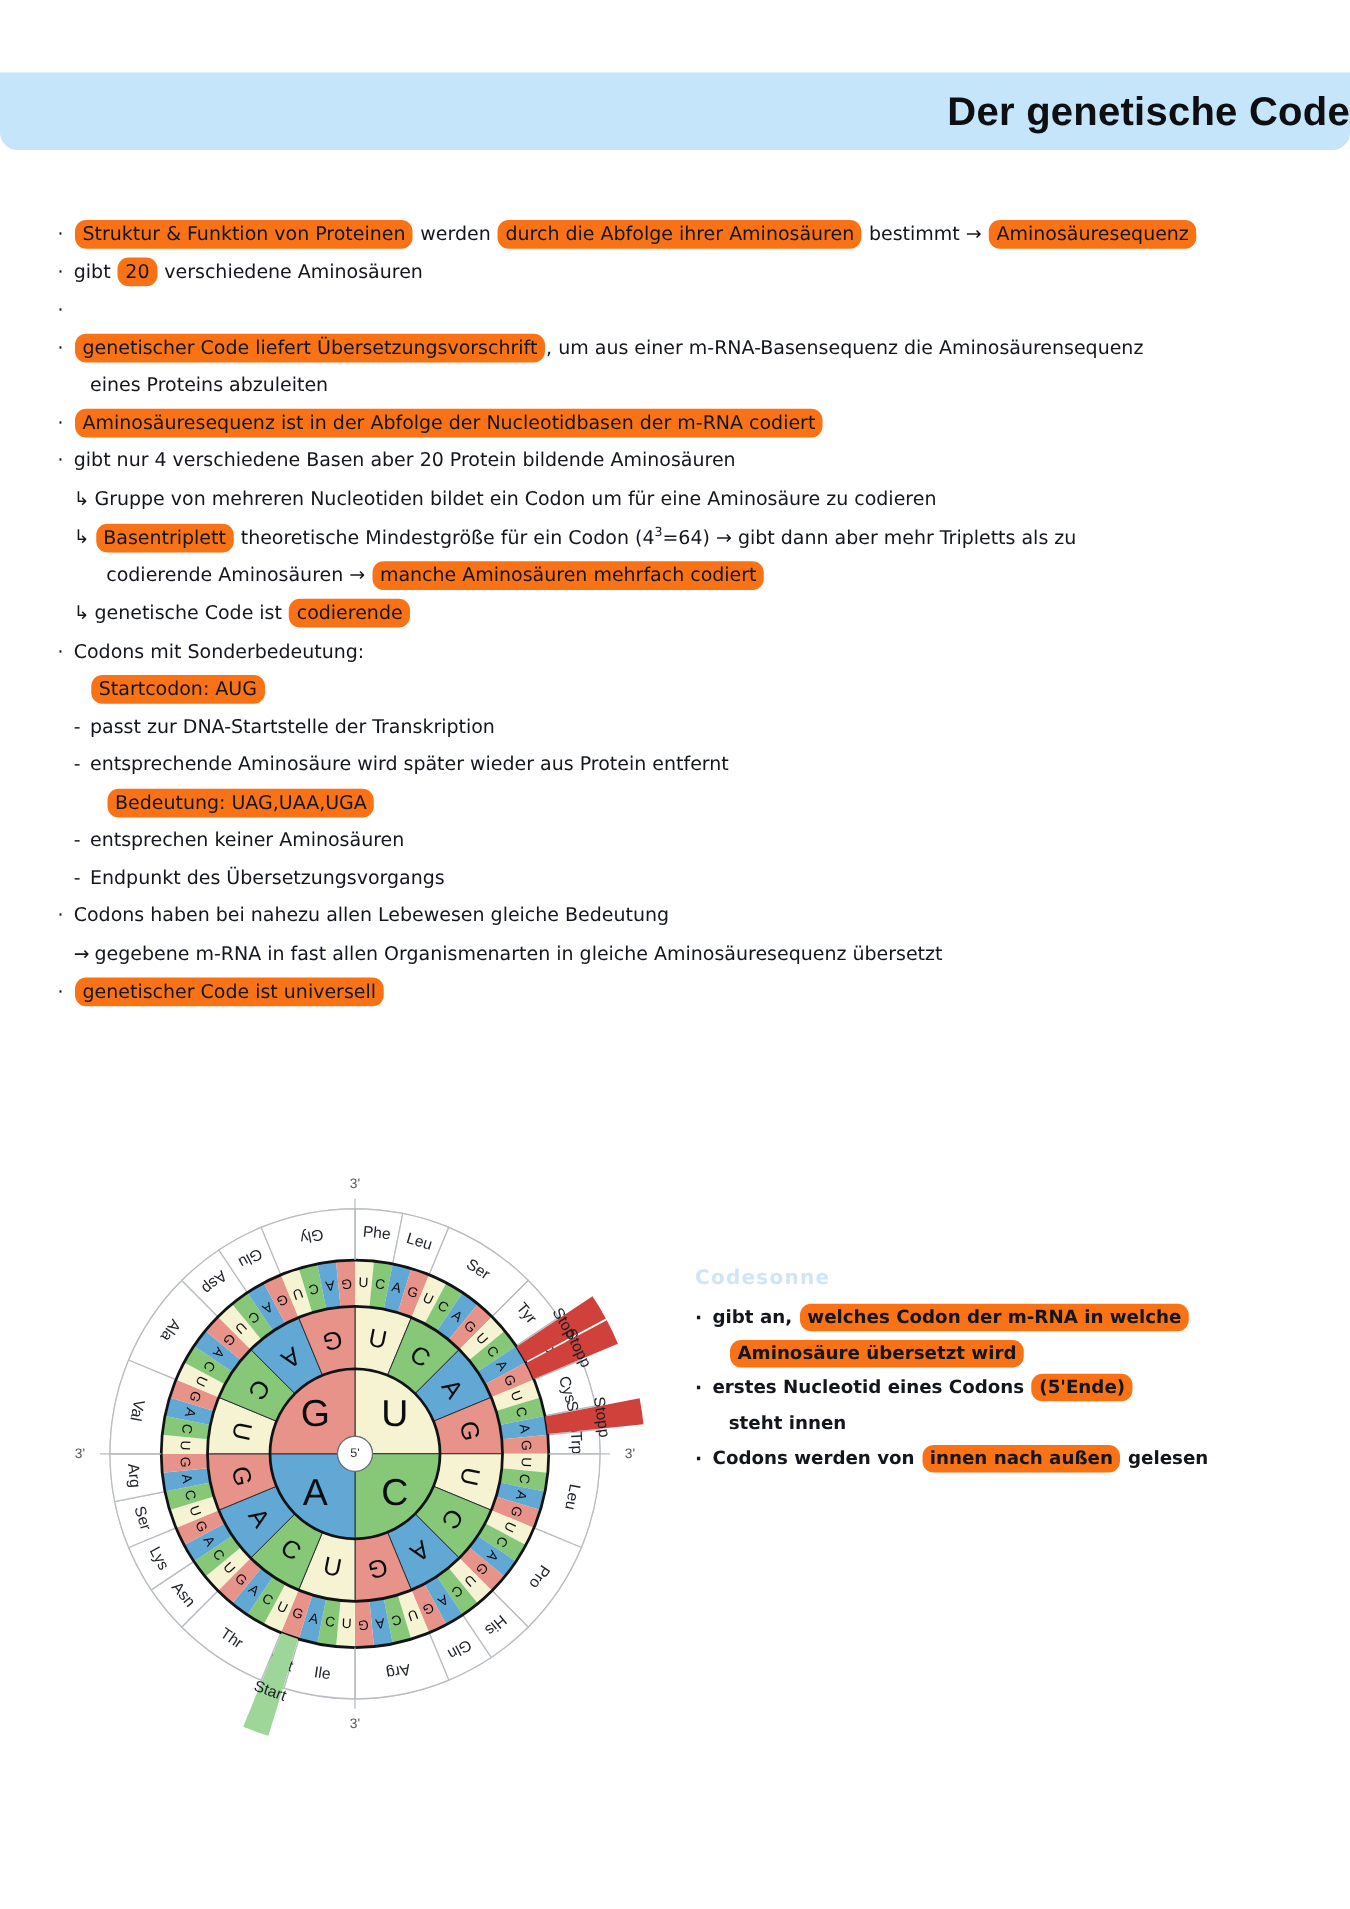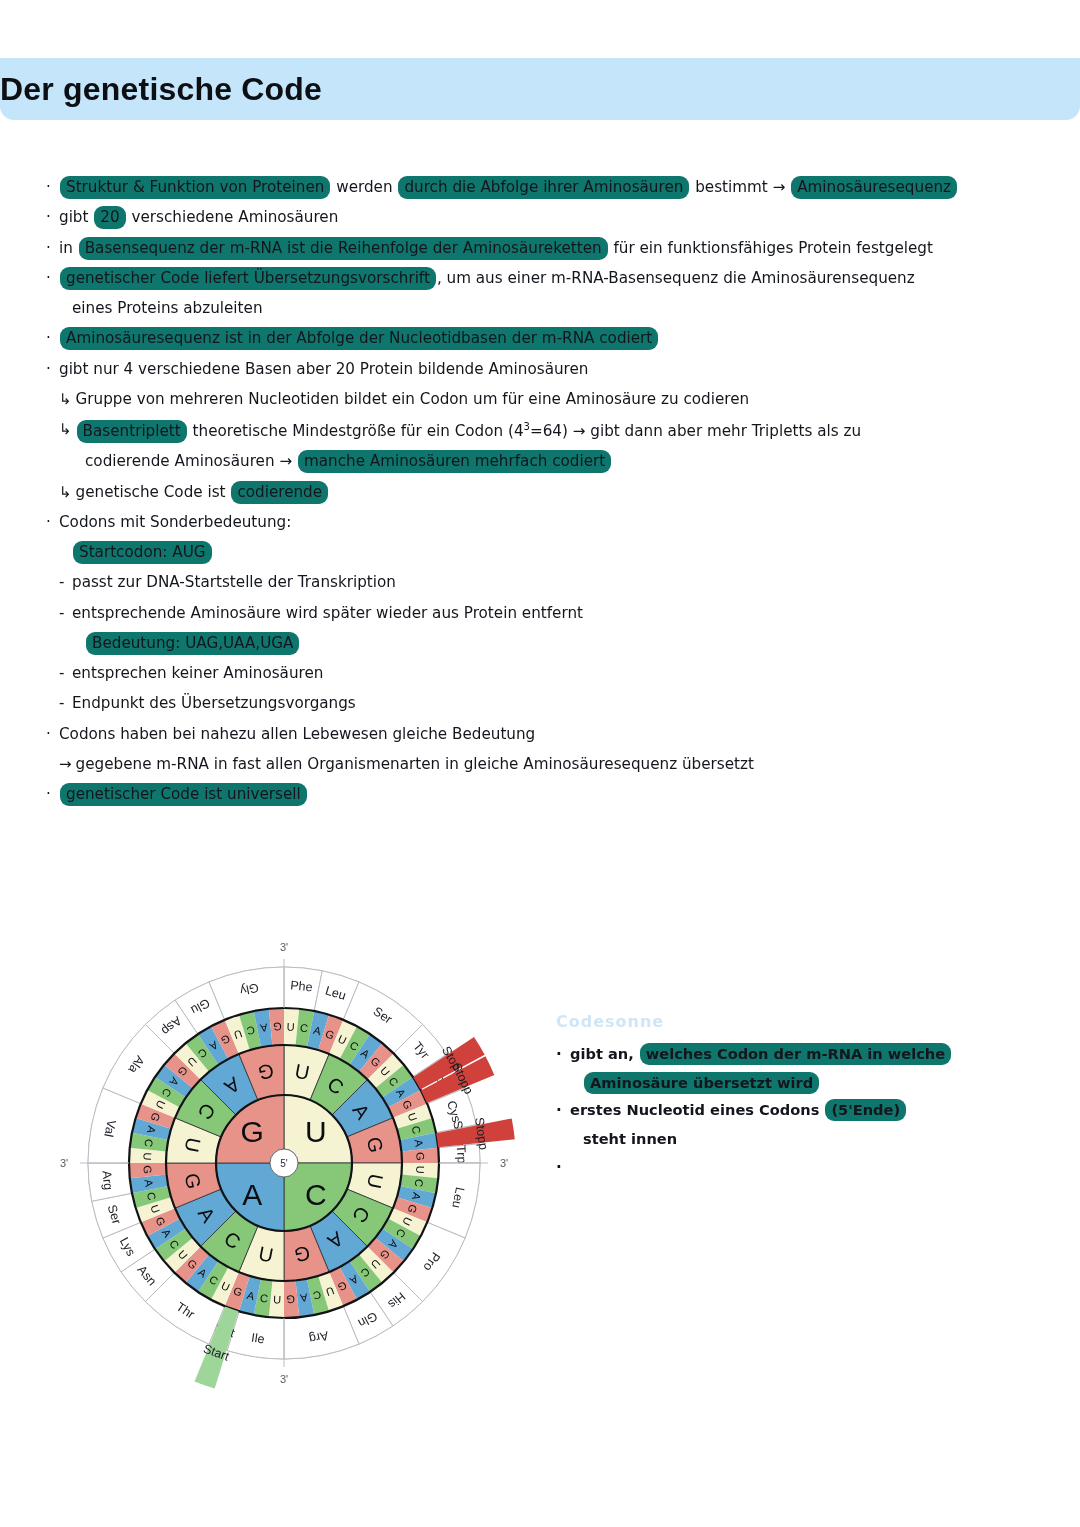--- a/index.html
+++ b/index.html
@@ -9,21 +9,21 @@
     font-family:"DejaVu Sans", sans-serif;
     color:#13161c;
     position:relative;
     overflow:hidden;
   }
   
   .title-banner{
     position:absolute; left:0; top:58px; width:1080px; height:62px;
     background:#c5e5fb;
     border-radius:0 0 14px 14px;
-    display:flex; align-items:center; justify-content:flex-start;
+    display:flex; align-items:center; justify-content:flex-end;
   }
   .title-banner .title-text{
     font-family:"Liberation Sans", sans-serif;
     font-weight:bold;
     font-size:32px;
     letter-spacing:0.2px;
     color:#0d0f12;
   }
   
   .notes{
@@ -41,21 +41,21 @@
     font-size:15px; color:#13161c;
   }
   .arrowmark{
     display:inline-block; flex:0 0 auto; padding-right:4px;
     font-size:15px;
   }
   .indent-1{padding-left:13px;}
   .indent-2{padding-left:26px;}
   .seg{ padding:1px 0;text-align:center; }
   .hl{
-    background:#0f766e;
+    background:#f97316;
     border-radius:9px;
     padding:2px 6px 3px 6px;
     margin:0 1px;
   }
   sup{font-size:10px; vertical-align:super;}
   
   .side-notes{
     position:absolute; left:556px; top:1012px; width:500px;
     font-family:"DejaVu Sans", sans-serif;
   }
@@ -97,21 +97,20 @@
     <div class="line">
       <span class="bullet">·</span>
       <span><span class="hl">Struktur &amp; Funktion von Proteinen</span><span class="seg"> werden </span><span class="hl">durch die Abfolge ihrer Aminosäuren</span><span class="seg"> bestimmt → </span><span class="hl">Aminosäuresequenz</span></span>
     </div>
     <div class="line">
       <span class="bullet">·</span>
       <span><span class="seg">gibt </span><span class="hl">20</span><span class="seg"> verschiedene Aminosäuren</span></span>
     </div>
     <div class="line">
       <span class="bullet">·</span>
-      <span><span class="seg">in </span><span class="hl">Basensequenz der m-RNA ist die Reihenfolge der Aminosäureketten</span><span class="seg"> für ein funktionsfähiges Protein festgelegt</span></span>
     </div>
     <div class="line">
       <span class="bullet">·</span>
       <span><span class="hl">genetischer Code liefert Übersetzungsvorschrift</span><span class="seg">, um aus einer m-RNA-Basensequenz die Aminosäurensequenz</span></span>
     </div>
     <div class="line indent-1">
       <span class="bullet"></span>
       <span><span class="seg">eines Proteins abzuleiten</span></span>
     </div>
     <div class="line">
@@ -441,15 +440,16 @@
       <div class="side-line">
         <span class="bullet">·</span>
         <span><span class="seg">erstes Nucleotid eines Codons </span><span class="hl">(5'Ende)</span></span>
       </div>
       <div class="side-line indent-1">
         <span class="bullet"></span>
         <span><span class="seg">steht innen</span></span>
       </div>
       <div class="side-line">
         <span class="bullet">·</span>
+        <span><span class="seg">Codons werden von </span><span class="hl">innen nach außen</span><span class="seg"> gelesen</span></span>
       </div>
     </div>
 </div>
 
 </body></html>

